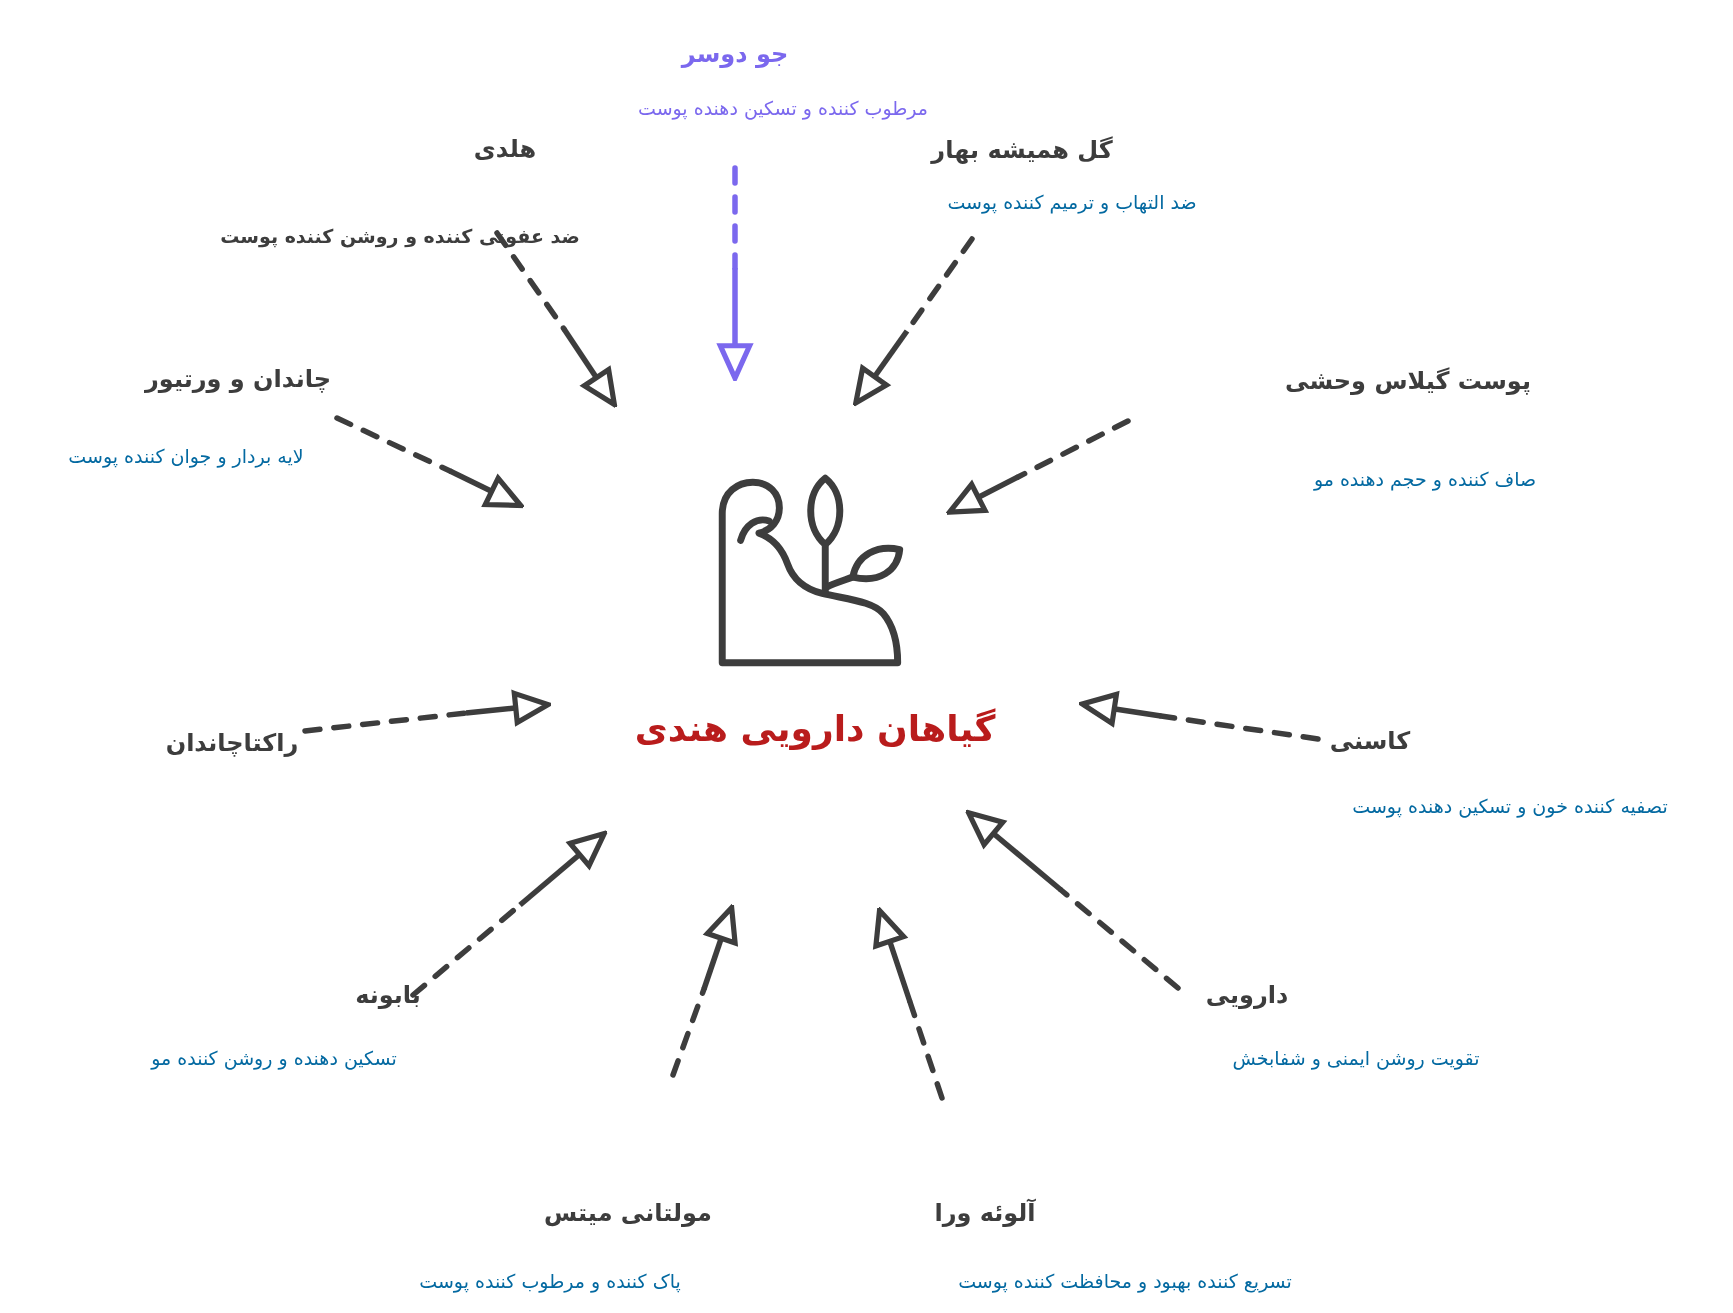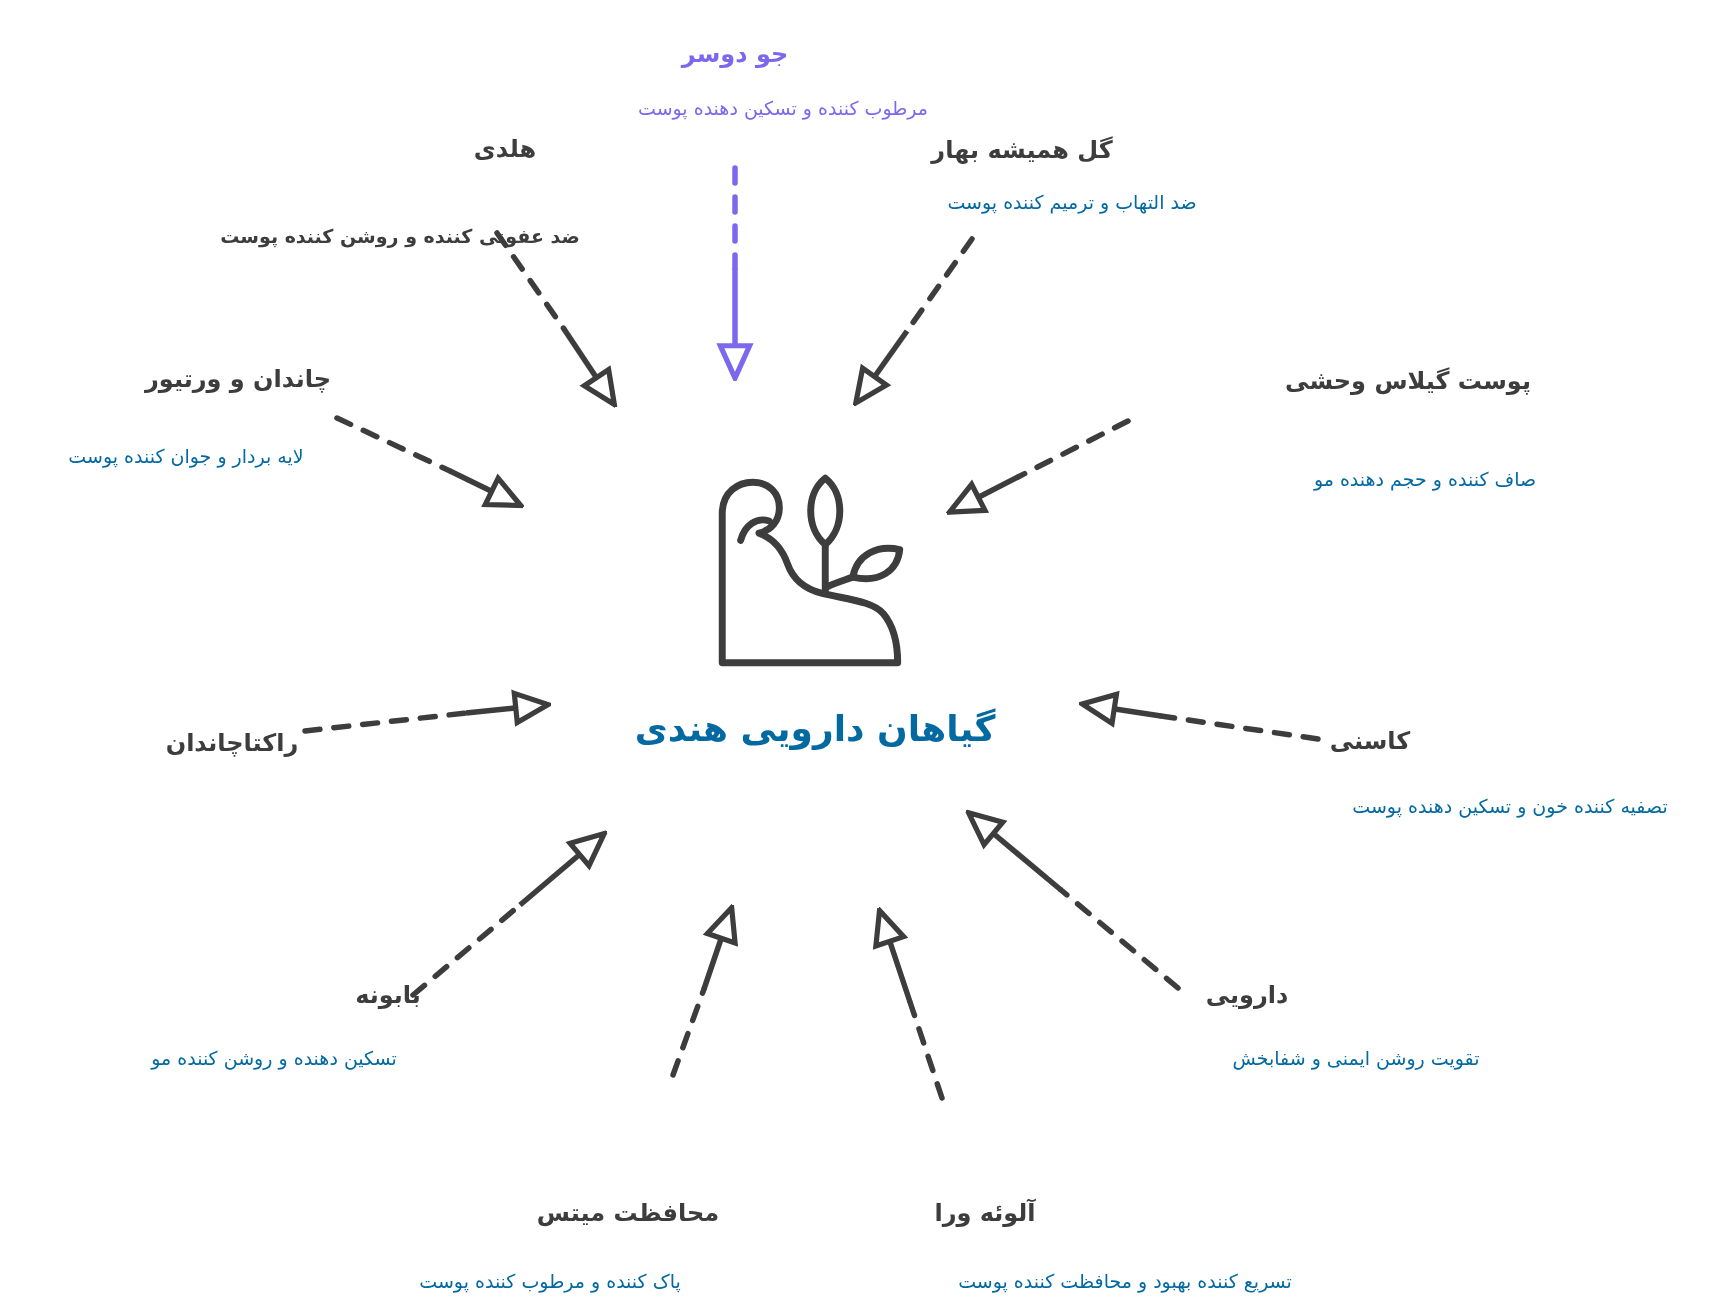--- a/index.html
+++ b/index.html
@@ -17,21 +17,21 @@
     transform:translate(-50%,-50%);
     white-space:nowrap;
     direction:rtl;
     text-align:center;
     color:#3d3d3d;
   }
   .node-title{font-size:24px;font-weight:bold;letter-spacing:0.2px;margin-top:12px;}
   .node-sub{font-size:19px;font-weight:normal;color:#0369a1;}
   .node-sub.bold{font-weight:bold;color:#3d3d3d;}
   .purple{color:#7b68ee;}
-  .center-title{font-size:36px;font-weight:bold;color:#0369a1;}
+  .center-title{font-size:36px;font-weight:bold;color:#b91c1c;}
   .arrow-dash{fill:none;stroke:#3d3d3d;stroke-width:5.5;stroke-linecap:round;stroke-dasharray:15 14;}
   .arrow-solid{fill:none;stroke:#3d3d3d;stroke-width:5.5;stroke-linecap:butt;}
   .arrow-dash.accent{stroke:#7b68ee;}
   .arrow-solid.accent{stroke:#7b68ee;}
   .icon-stroke{fill:none;stroke:#3d3d3d;stroke-width:3.4;stroke-linecap:round;stroke-linejoin:round;}
 </style>
 </head>
 <body>
 
 <div class="canvas">
@@ -122,19 +122,19 @@
 
   <div class="label node-title" style="left:1370px;top:729px;">کاسنی</div>
   <div class="label node-sub" style="left:1510px;top:806px;">تصفیه کننده خون و تسکین دهنده پوست</div>
 
   <div class="label node-title" style="left:388px;top:983px;">بابونه</div>
   <div class="label node-sub" style="left:268px;top:1058px;margin-left:6px;">تسکین دهنده و روشن کننده مو</div>
 
   <div class="label node-title" style="left:1247px;top:983px;">دارویی</div>
   <div class="label node-sub" style="left:1356px;top:1058px;">تقویت روشن ایمنی و شفابخش</div>
 
-  <div class="label node-title" style="left:628px;top:1201px;">محافظت میتس</div>
+  <div class="label node-title" style="left:628px;top:1201px;">مولتانی میتس</div>
   <div class="label node-sub" style="left:550px;top:1281px;">پاک کننده و مرطوب کننده پوست</div>
 
   <div class="label node-title" style="left:985px;top:1201px;">آلوئه ورا</div>
   <div class="label node-sub" style="left:1125px;top:1281px;">تسریع کننده بهبود و محافظت کننده پوست</div>
 
 </div>
 
 </body></html>

